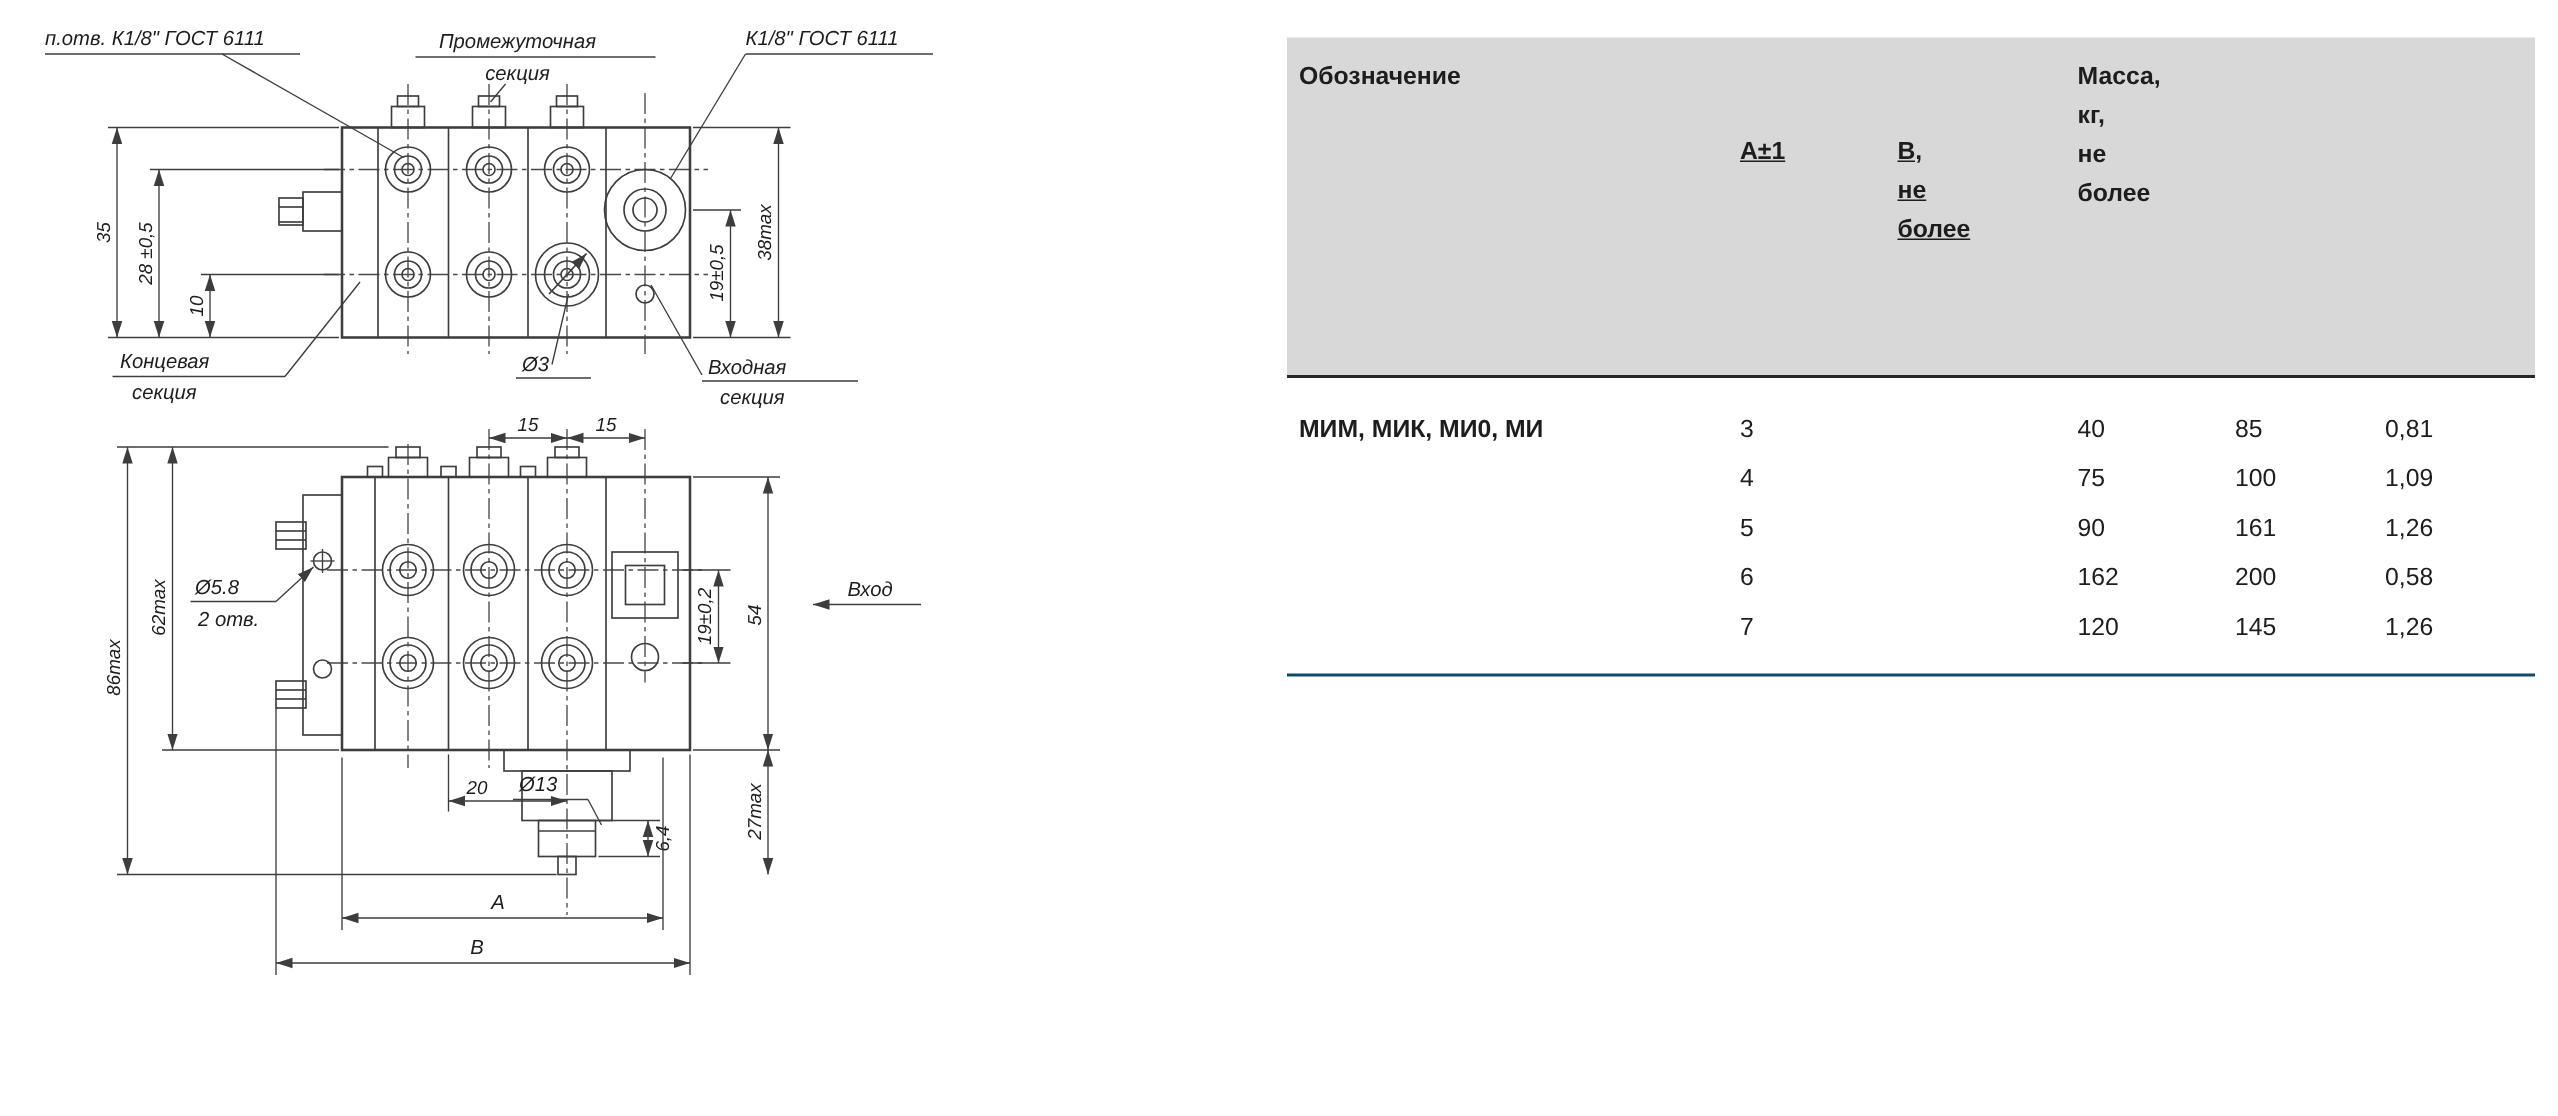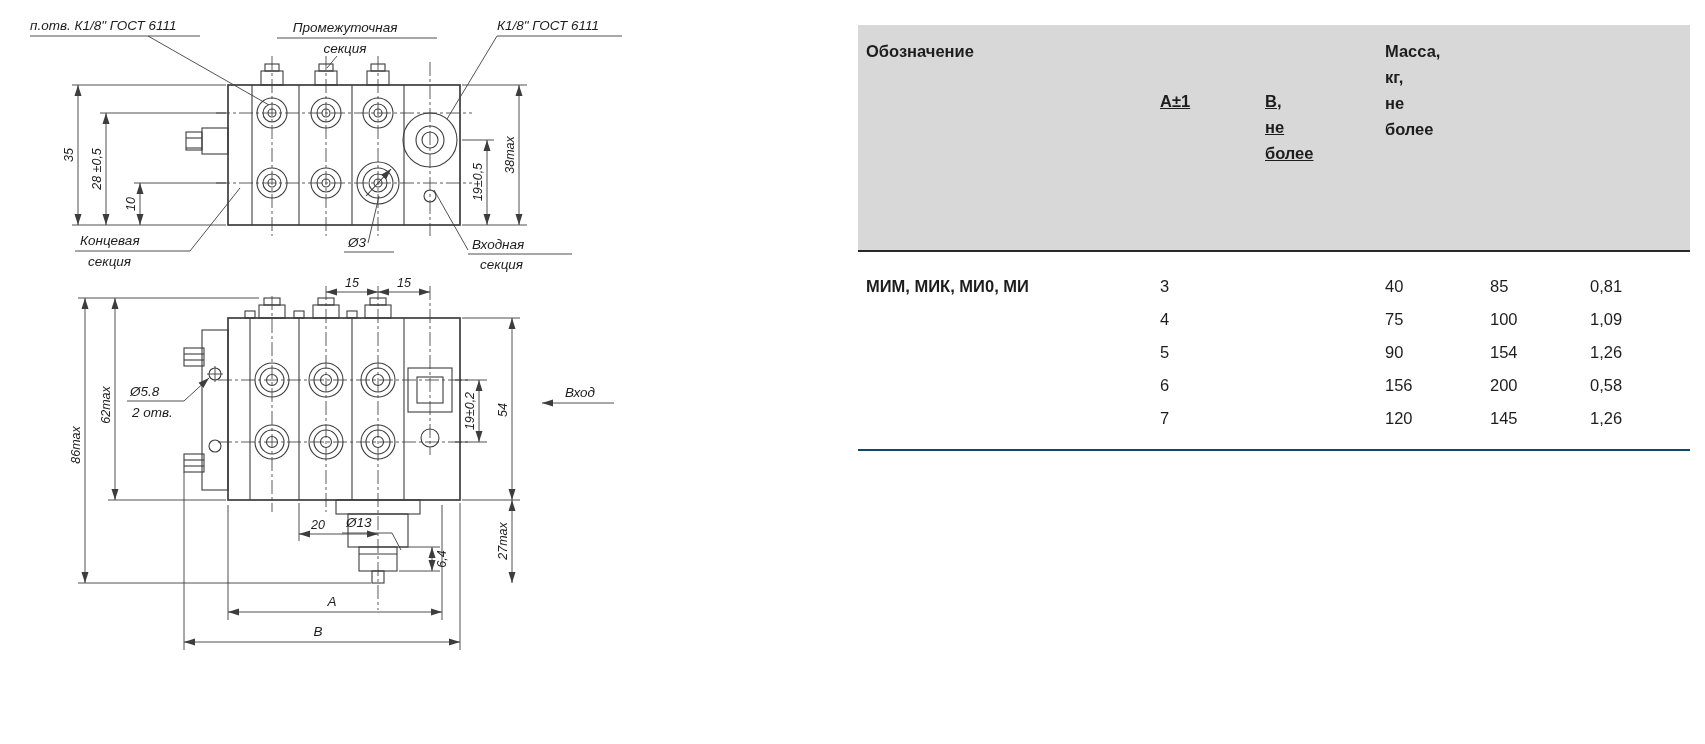--- a/index.html
+++ b/index.html
@@ -302,25 +302,25 @@
     <div>85</div>
     <div>0,81</div>
 
     <div>4</div>
     <div>75</div>
     <div>100</div>
     <div>1,09</div>
 
     <div>5</div>
     <div>90</div>
-    <div>154</div>
+    <div>161</div>
     <div>1,26</div>
 
     <div>6</div>
-    <div>156</div>
+    <div>162</div>
     <div>200</div>
     <div>0,58</div>
 
     <div>7</div>
     <div>120</div>
     <div>145</div>
     <div>1,26</div>
   </div>
 </div>
 

